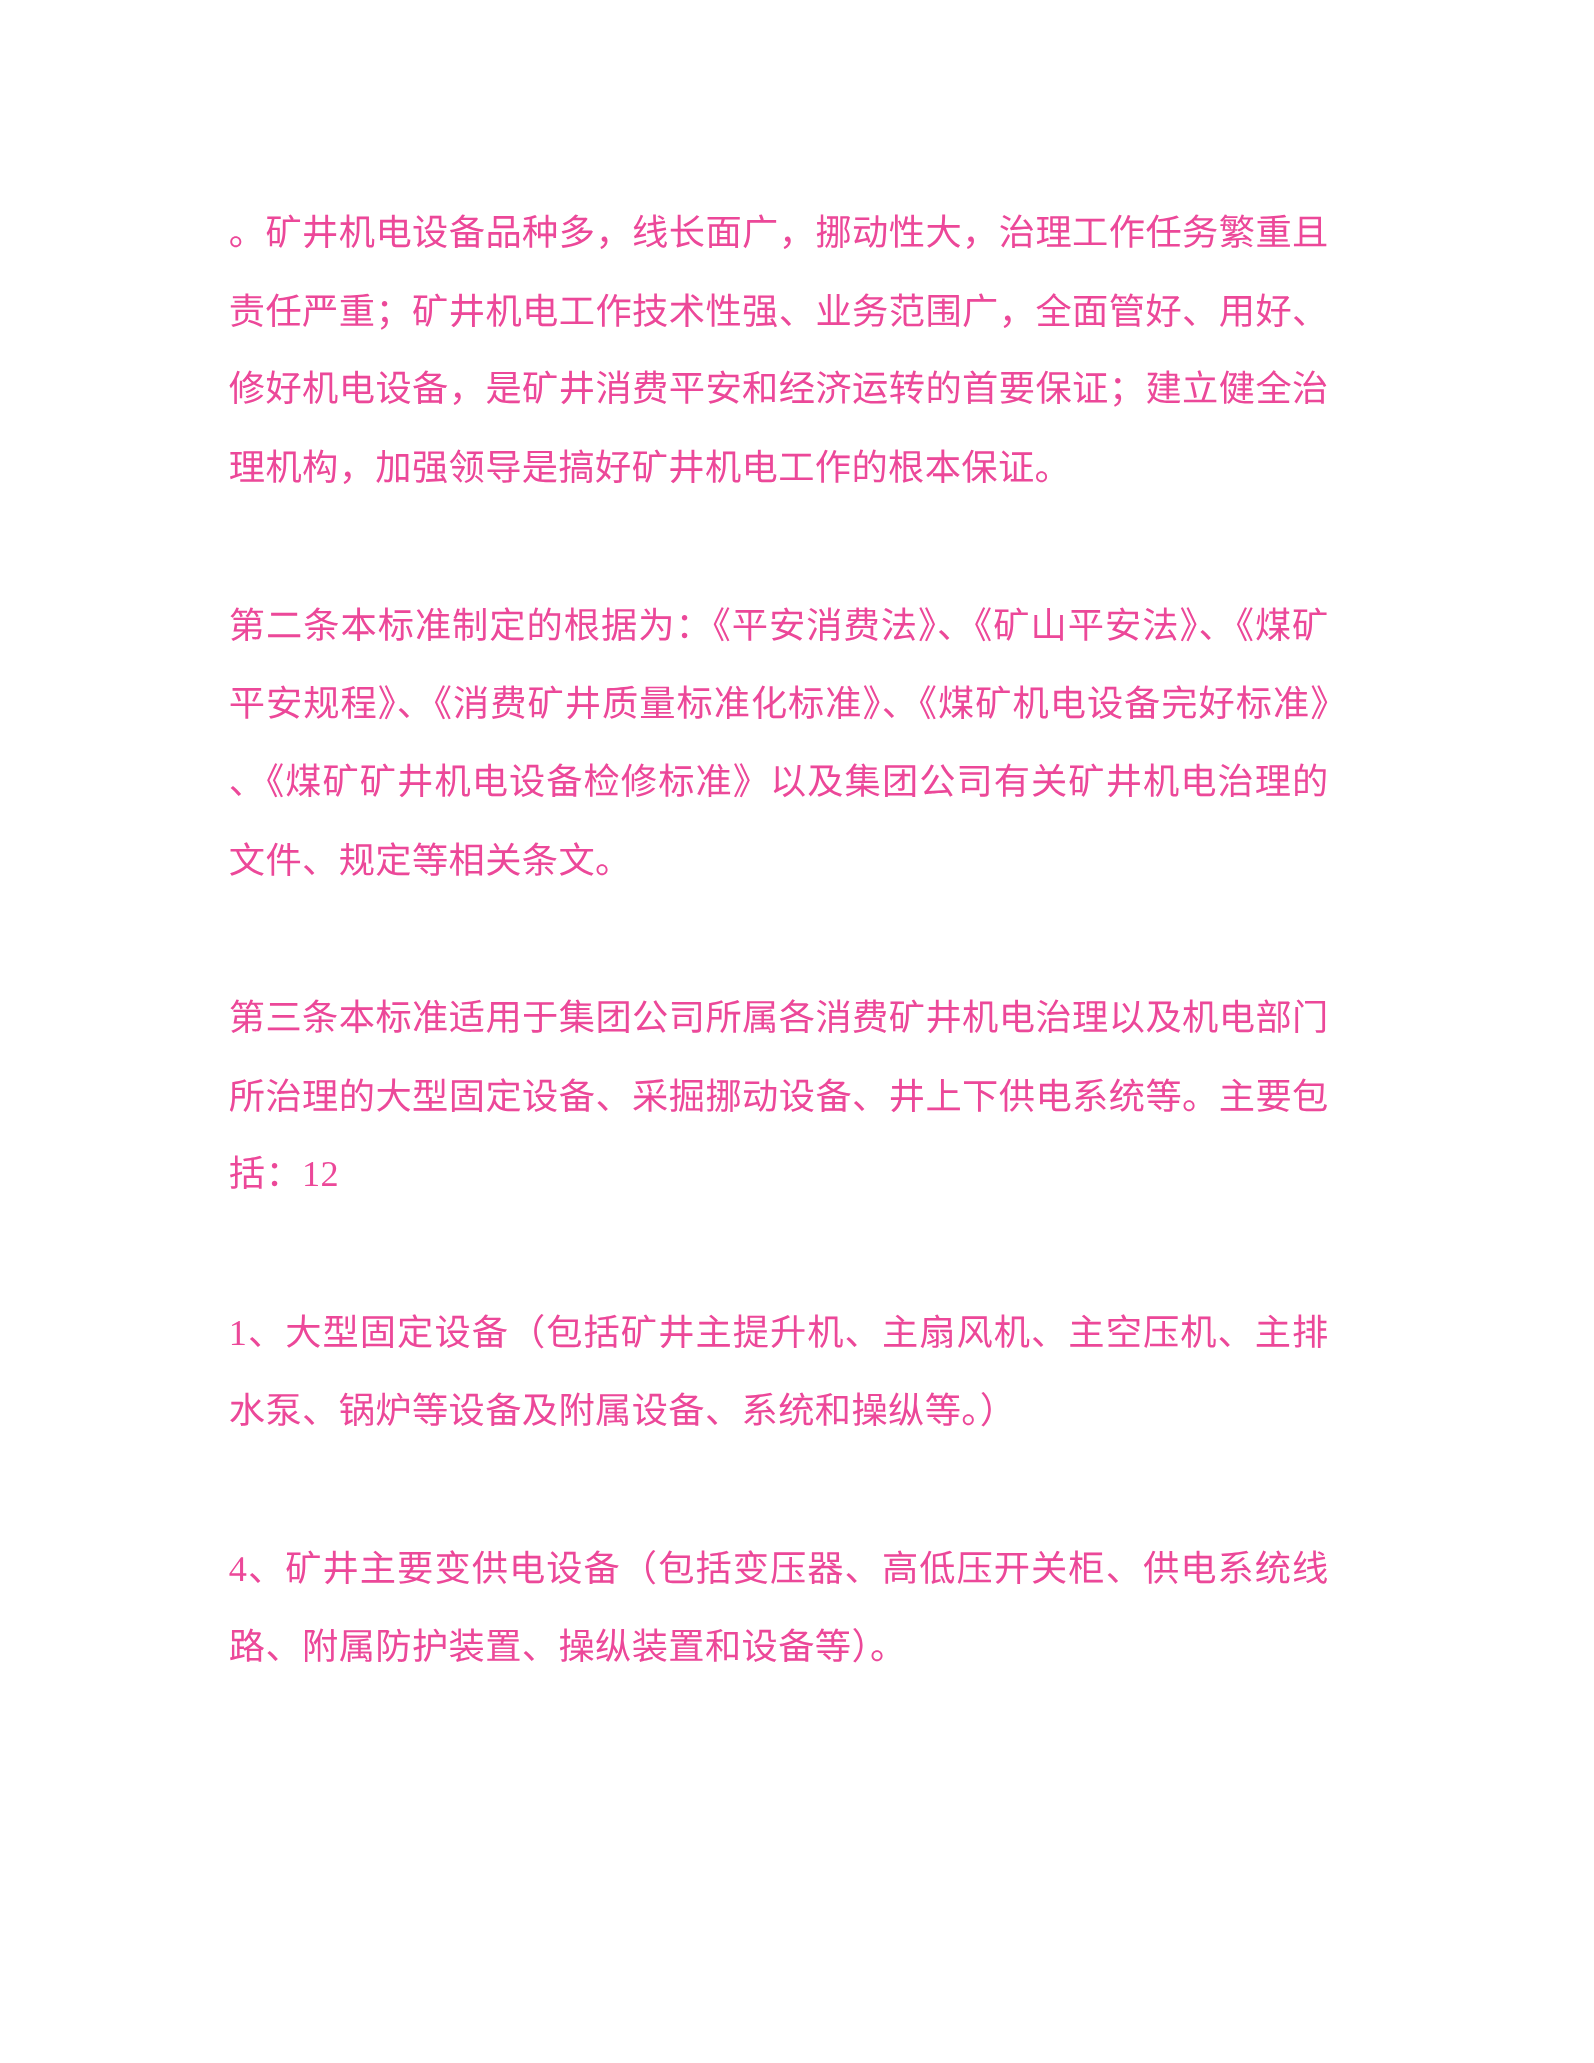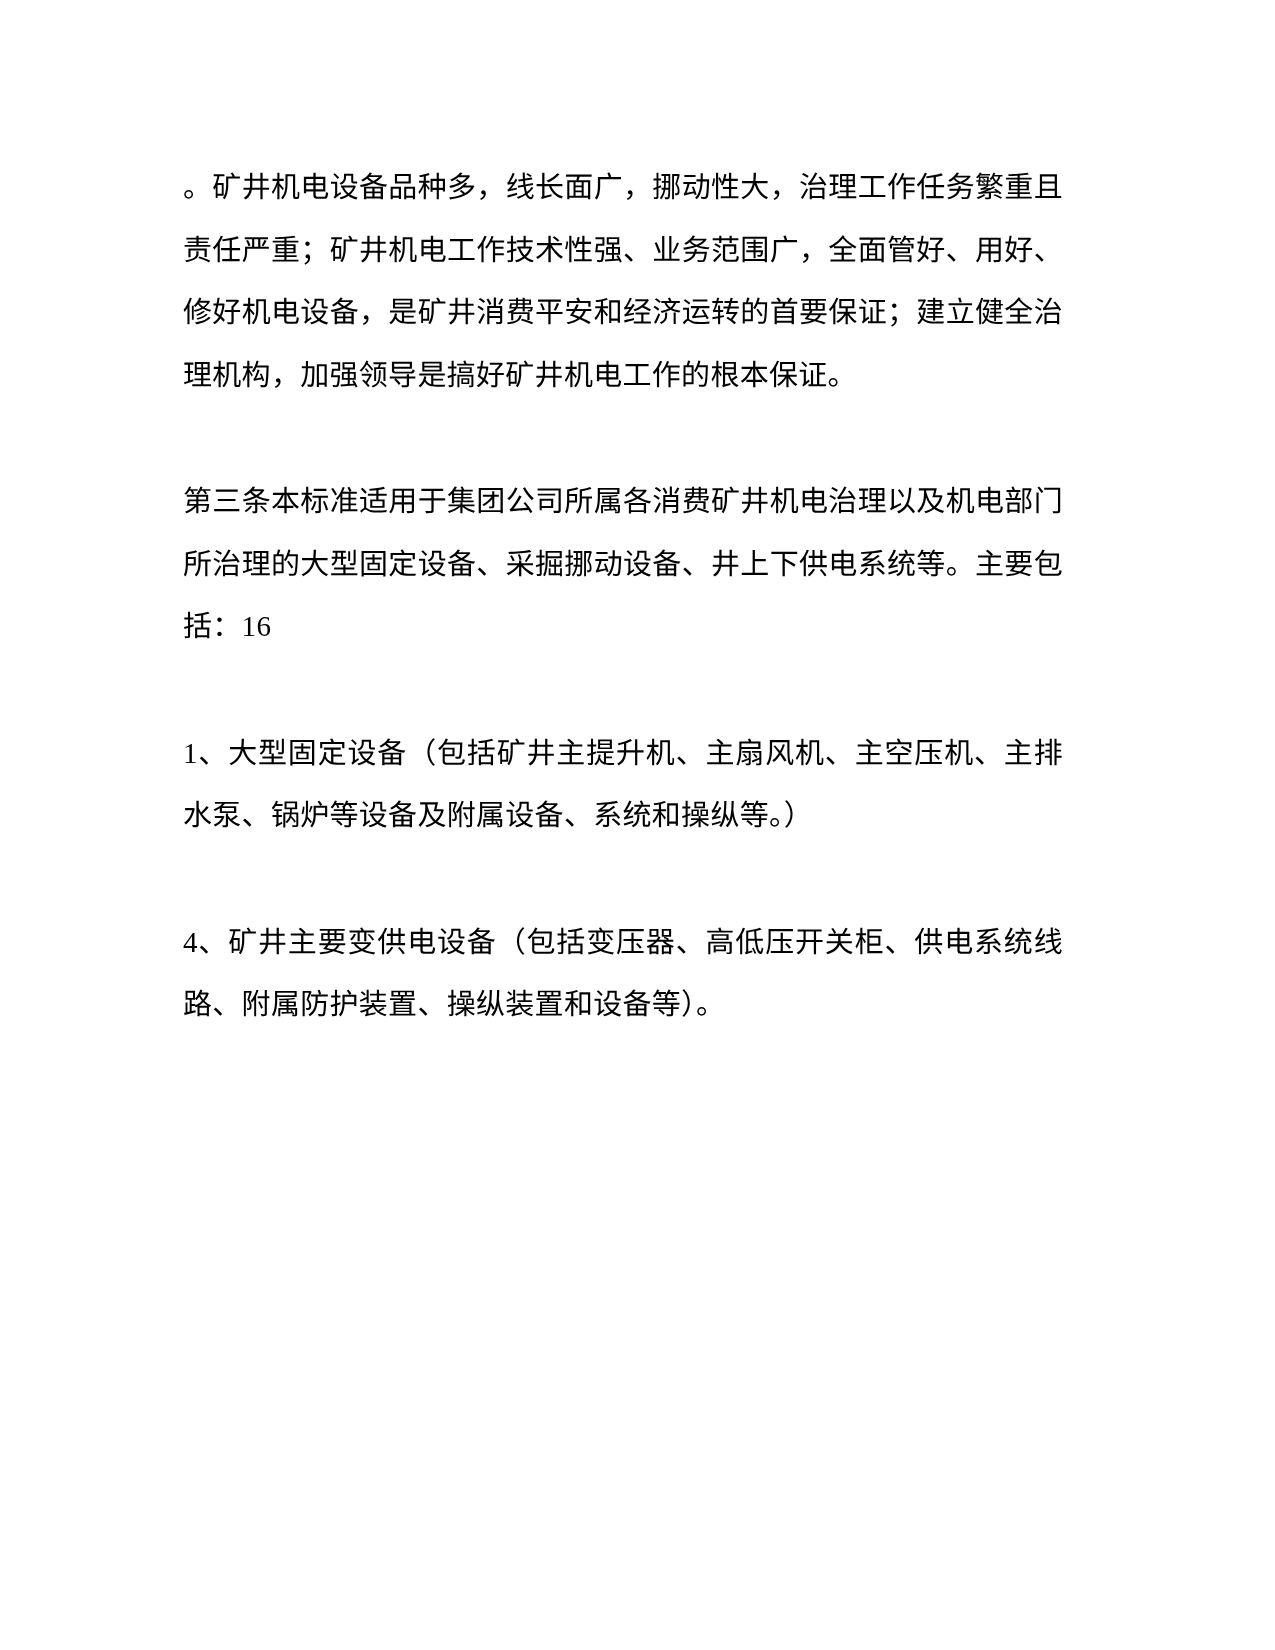--- a/index.html
+++ b/index.html
@@ -20,30 +20,31 @@
     top: 156px;
     left: 183px;
     width: 880px;
   }
   .par {
     margin: 0 0 64px 0;
     font-family: "Liberation Serif", "DejaVu Serif", serif;
     font-size: 29px;
     line-height: 62.5px;
     letter-spacing: 0.3px;
-    color: #000000;
+    color: #ec4899;
     text-align: justify;
     text-justify: inter-ideograph;
     word-break: break-all;
     line-break: anywhere;
   }
 </style>
 </head>
 <body>
 
 <div class="page">
   <div class="content">
     <p class="par">。矿井机电设备品种多，线长面广，挪动性大，治理工作任务繁重且责任严重；矿井机电工作技术性强、业务范围广，全面管好、用好、修好机电设备，是矿井消费平安和经济运转的首要保证；建立健全治理机构，加强领导是搞好矿井机电工作的根本保证。</p>
-    <p class="par">第三条本标准适用于集团公司所属各消费矿井机电治理以及机电部门所治理的大型固定设备、采掘挪动设备、井上下供电系统等。主要包括：16</p>
+    <p class="par">第二条本标准制定的根据为：《平安消费法》、《矿山平安法》、《煤矿平安规程》、《消费矿井质量标准化标准》、《煤矿机电设备完好标准》、《煤矿矿井机电设备检修标准》以及集团公司有关矿井机电治理的文件、规定等相关条文。</p>
+    <p class="par">第三条本标准适用于集团公司所属各消费矿井机电治理以及机电部门所治理的大型固定设备、采掘挪动设备、井上下供电系统等。主要包括：12</p>
     <p class="par">1、大型固定设备（包括矿井主提升机、主扇风机、主空压机、主排水泵、锅炉等设备及附属设备、系统和操纵等。）</p>
     <p class="par">4、矿井主要变供电设备（包括变压器、高低压开关柜、供电系统线路、附属防护装置、操纵装置和设备等）。</p>
   </div>
 </div>
 
 </body></html>

